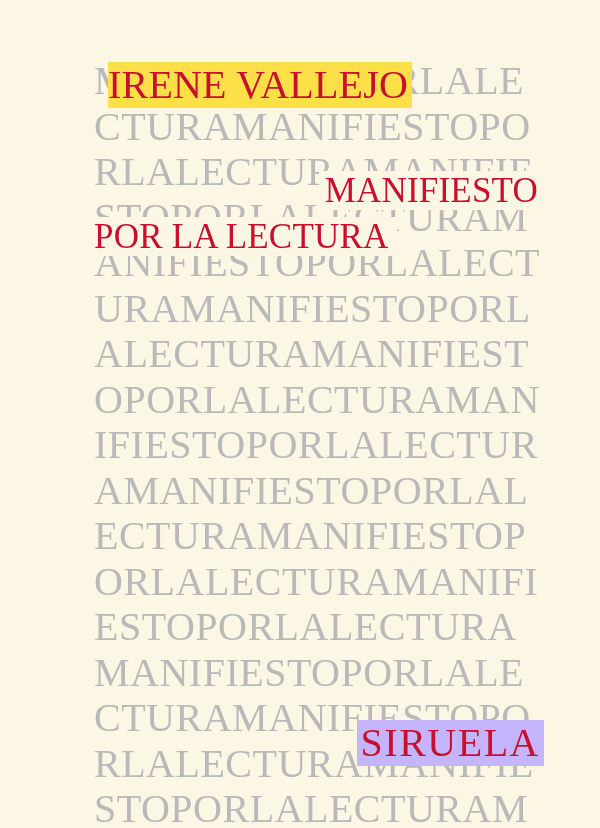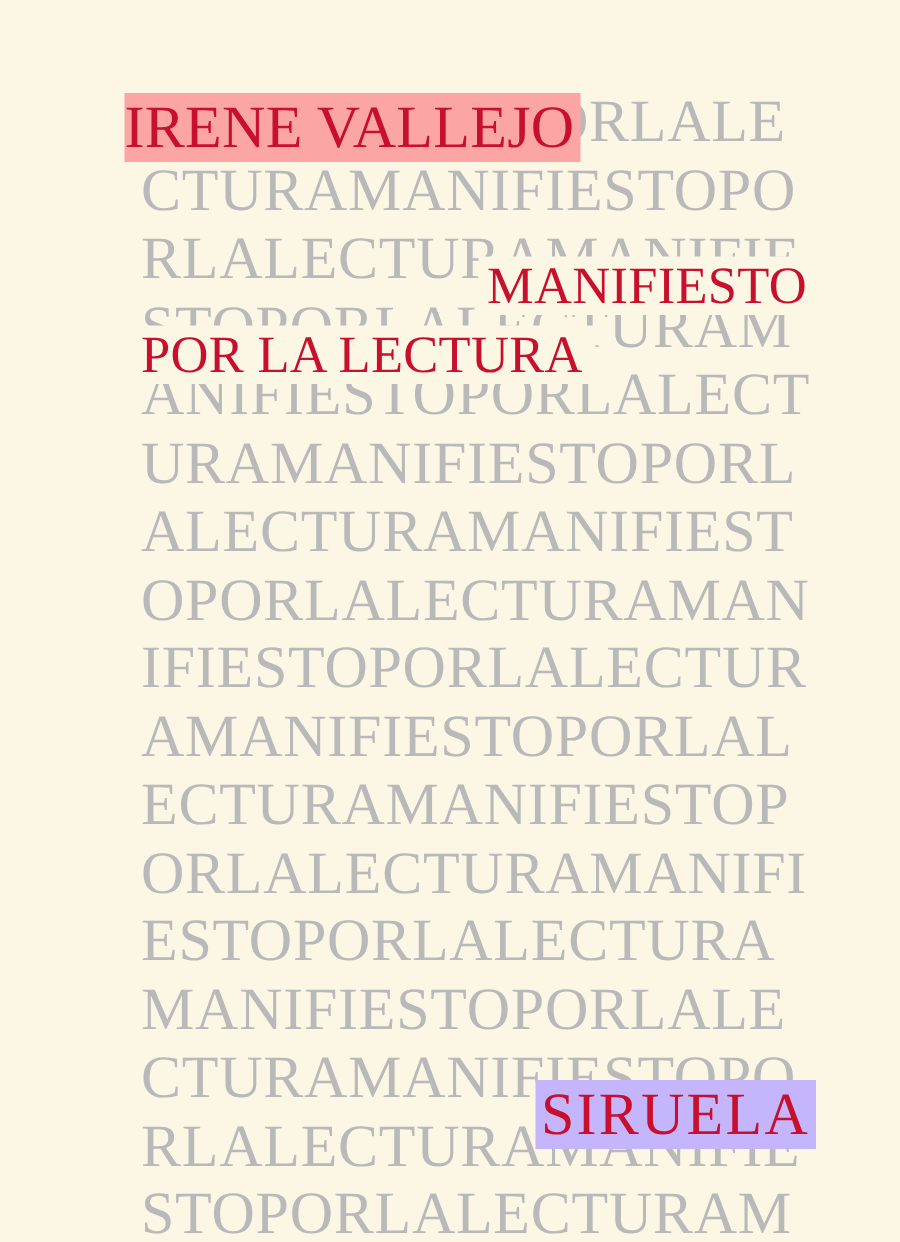--- a/index.html
+++ b/index.html
@@ -30,28 +30,28 @@
     word-break: break-all;
     overflow-wrap: anywhere;
     text-align: left;
     white-space: normal;
     user-select: none;
   }
 
   
   #author {
     position: absolute;
-    left: 83px;
+    left: 108px;
     top: 62px;
     color: #c8102e;
     font-family: "Liberation Serif", serif;
     font-size: 40px;
     line-height: 46px;
     letter-spacing: 0.2px;
-    background: #fca5a5;
+    background: #fde047;
     padding-right: 4px;
   }
 
   
   #title {
     position: absolute;
     left: 94px;
     top: 168px;
     width: 452px;
     color: #c8102e;

